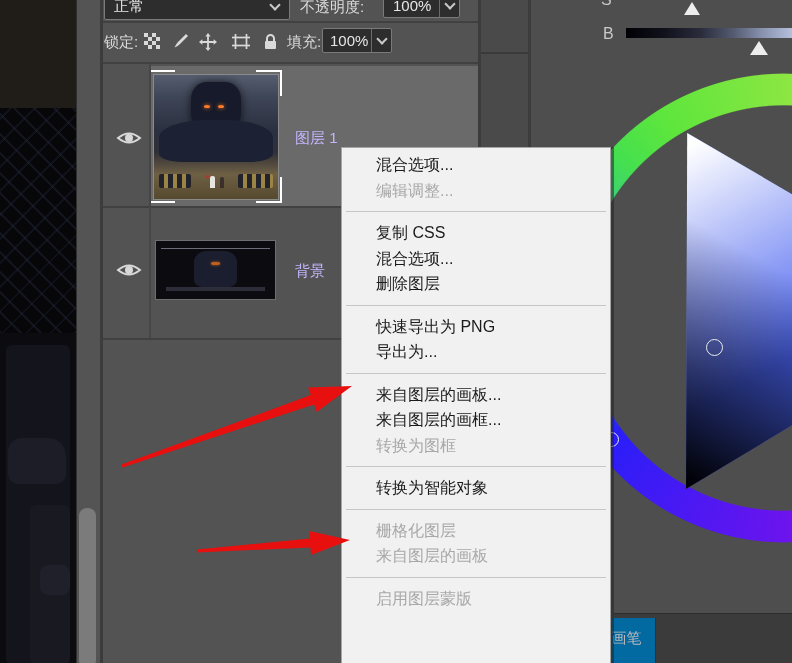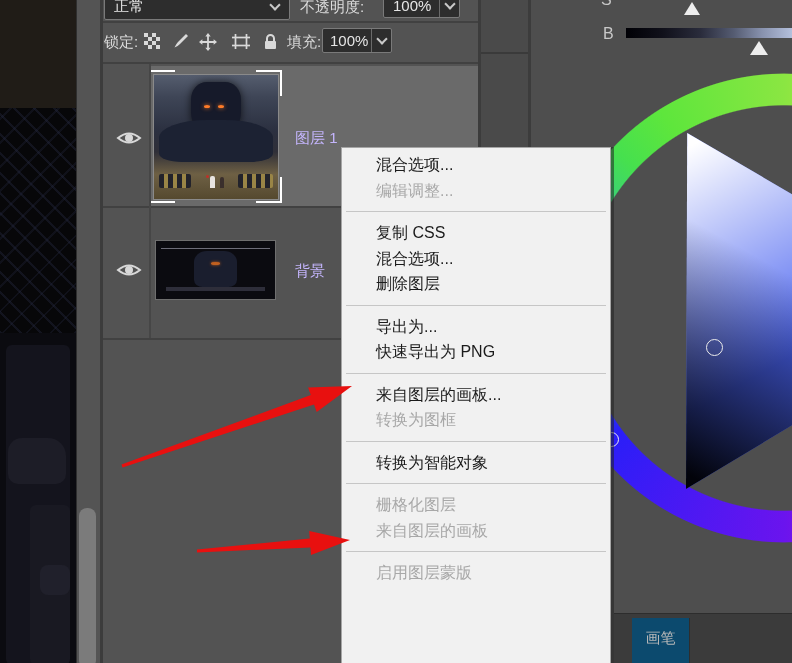--- a/index.html
+++ b/index.html
@@ -93,21 +93,21 @@
      clip-path:polygon(0.4% 0%, 100% 49.2%, 0% 100%);
      background:
        linear-gradient(29deg, #02030a 3%, rgba(2,3,10,0) 52%),
        linear-gradient(151deg, #ffffff 3%, rgba(255,255,255,0) 54%),
        #4a63f0; }
 
   .ring-cursor { position:absolute; border:1.5px solid #ececec; border-radius:50%; background:transparent; }
 
   
   .tab-strip { position:absolute; left:614px; top:613px; width:178px; height:50px; background:#3b3b3b; border-top:1px solid #2d2d2d; }
-  .brush-tab { position:absolute; left:632px; top:618px; width:58px; height:45px; background:#0c4a6e;
+  .brush-tab { position:absolute; left:598px; top:618px; width:58px; height:45px; background:#0369a1;
      border-right:1px solid #2e2e2e; color:#b9b9b9; font-size:15px; display:flex; justify-content:center; padding-top:11px; }
 
   
   .context-menu { position:absolute; left:341px; top:147px; width:270px; height:588px; background:#f1f1f1;
      border:1px solid #a6a6a6; box-shadow:3px 0 0 rgba(35,35,35,.55); padding:4px 4px; overflow:hidden; z-index:40; }
   .menu-item { height:25.5px; line-height:25.5px; padding-left:30px; font-size:16px; color:#1b1b1b; white-space:nowrap; }
   .menu-item.disabled { color:#a8a8a8; }
   .menu-sep { border-top:1px solid #c6c6c6; margin:8px 0; height:0; }
 
   
@@ -276,24 +276,25 @@
   </div>
 
   <div class="context-menu" id="ctx-menu">
       <div class="menu-item">混合选项...</div>
       <div class="menu-item disabled">编辑调整...</div>
       <div class="menu-sep"></div>
       <div class="menu-item">复制 CSS</div>
       <div class="menu-item">混合选项...</div>
       <div class="menu-item">删除图层</div>
       <div class="menu-sep"></div>
+      <div class="menu-item">快速导出为 PNG</div>
       <div class="menu-item">导出为...</div>
-      <div class="menu-item">快速导出为 PNG</div>
       <div class="menu-sep"></div>
       <div class="menu-item">来自图层的画板...</div>
+      <div class="menu-item">来自图层的画框...</div>
       <div class="menu-item disabled">转换为图框</div>
       <div class="menu-sep"></div>
       <div class="menu-item">转换为智能对象</div>
       <div class="menu-sep"></div>
       <div class="menu-item disabled">栅格化图层</div>
       <div class="menu-item disabled">来自图层的画板</div>
       <div class="menu-sep"></div>
       <div class="menu-item disabled">启用图层蒙版</div>
     </div>
 

